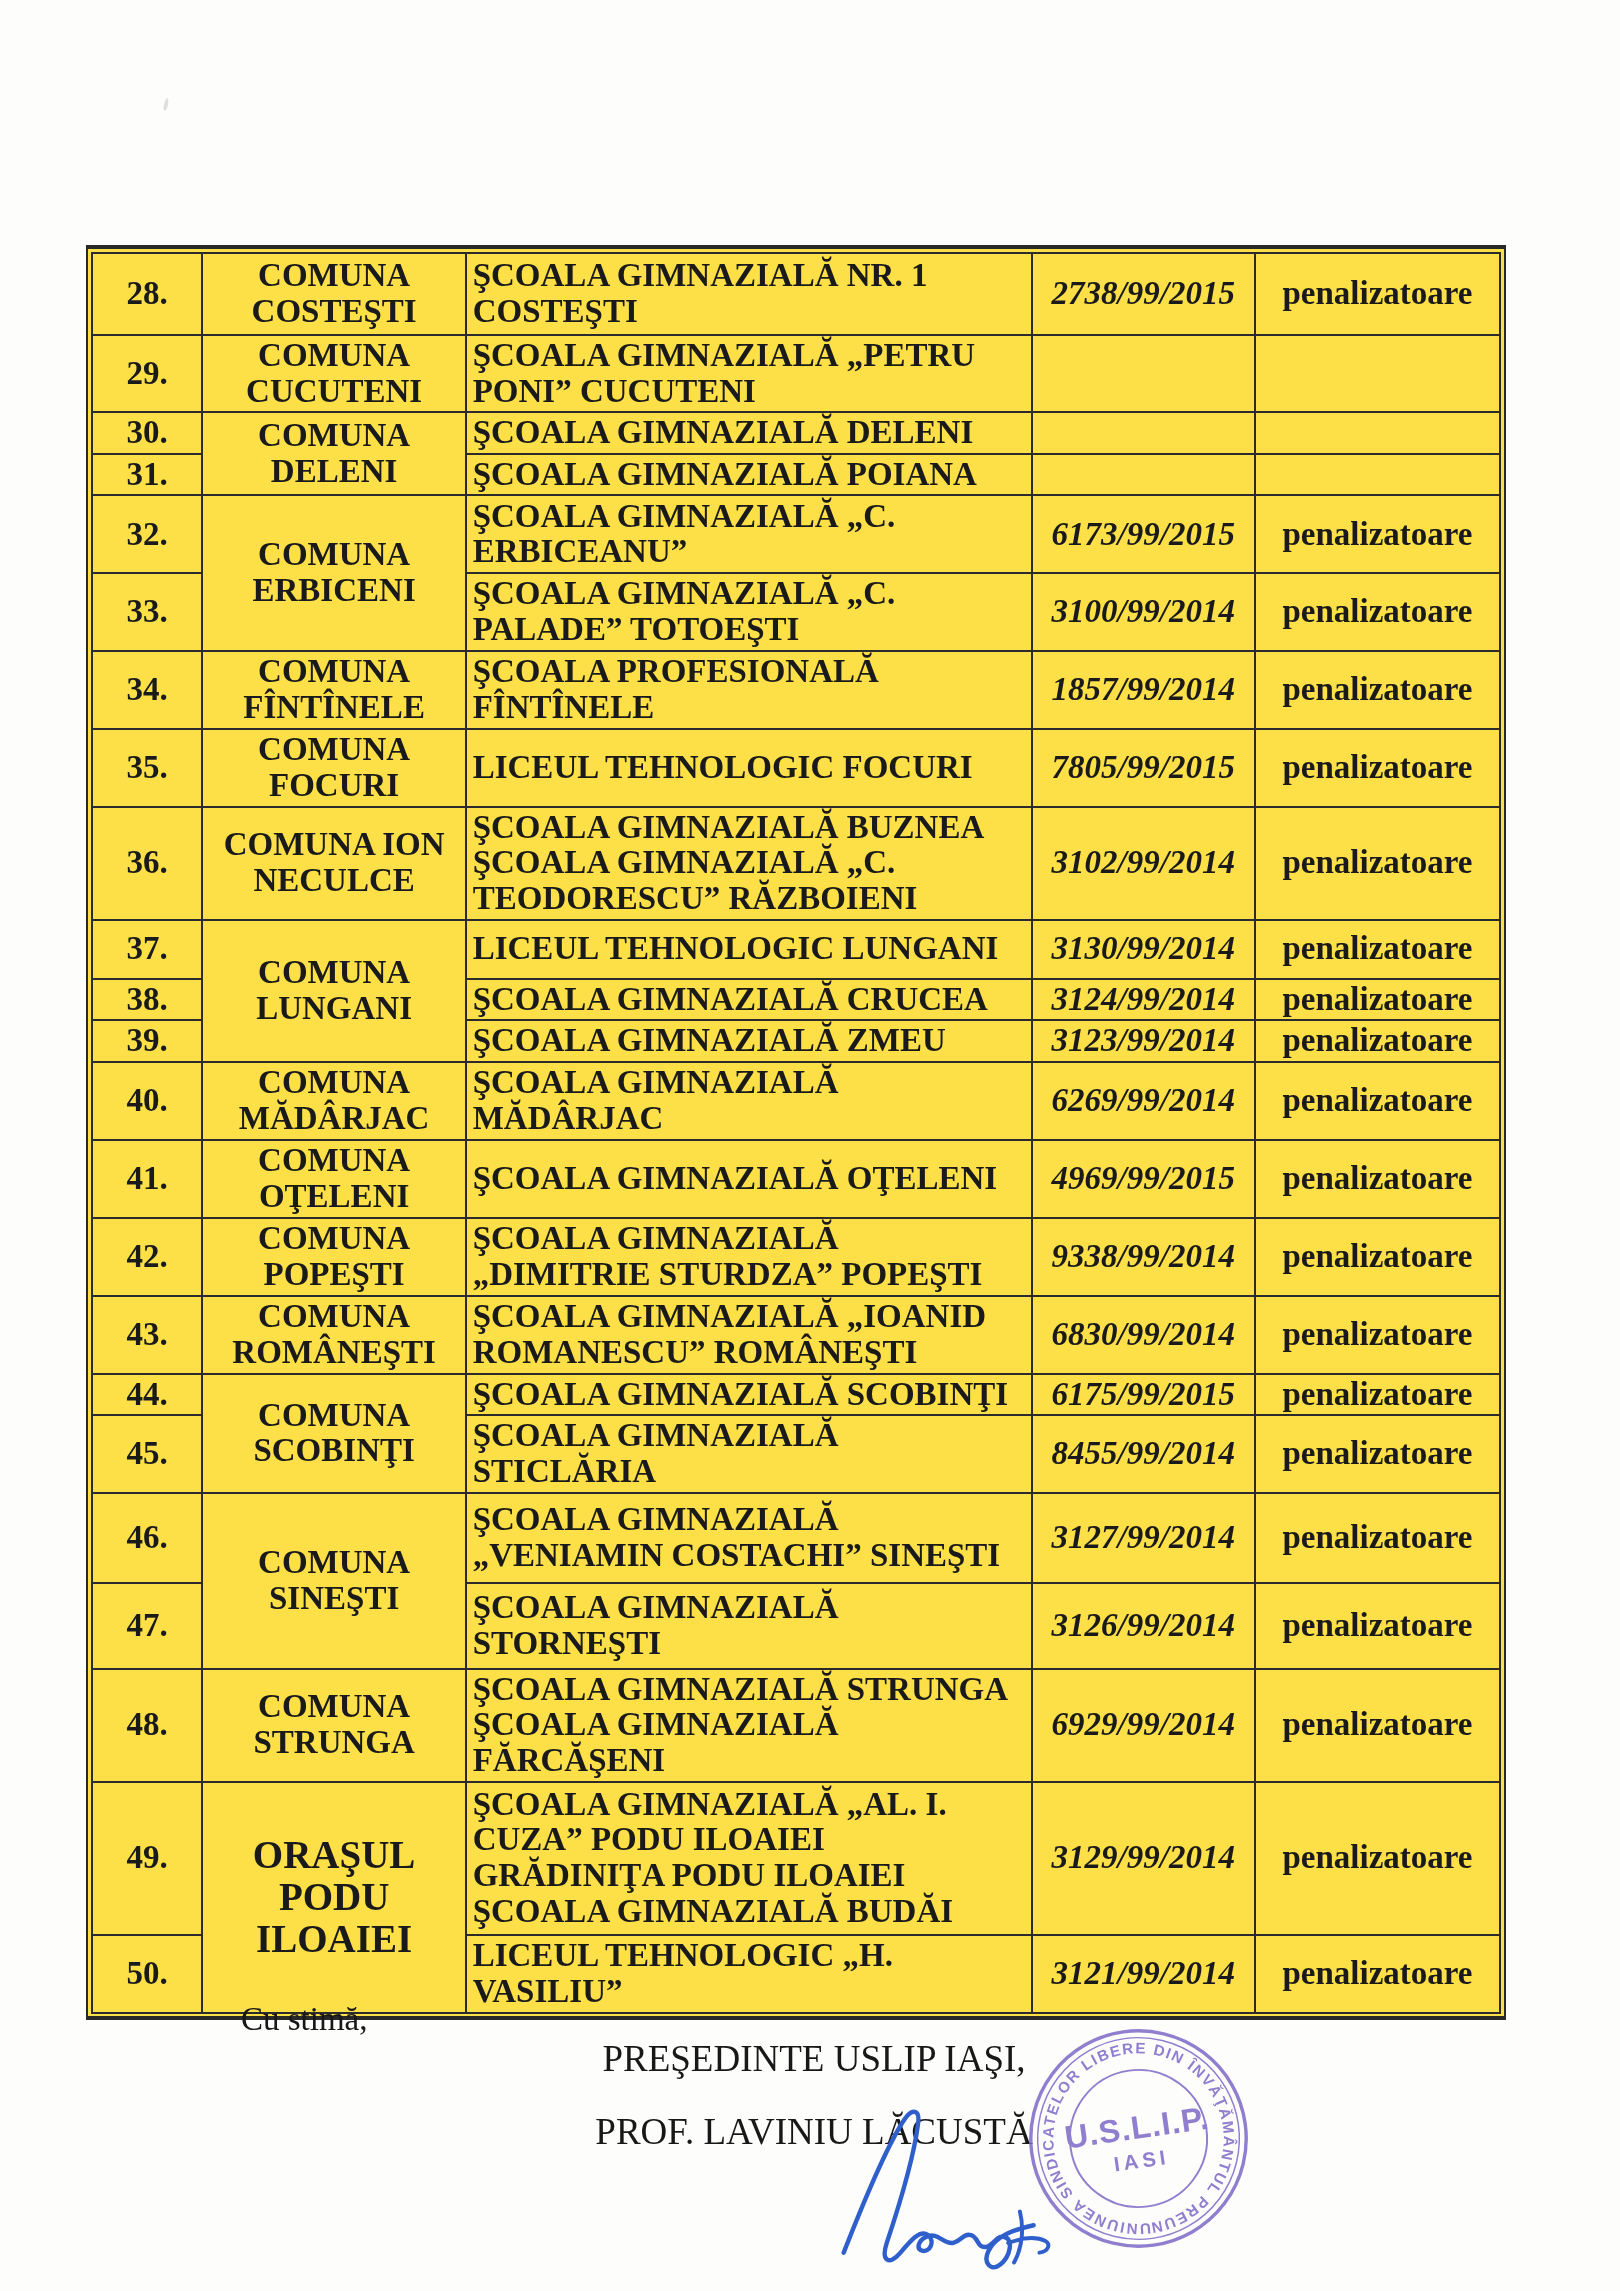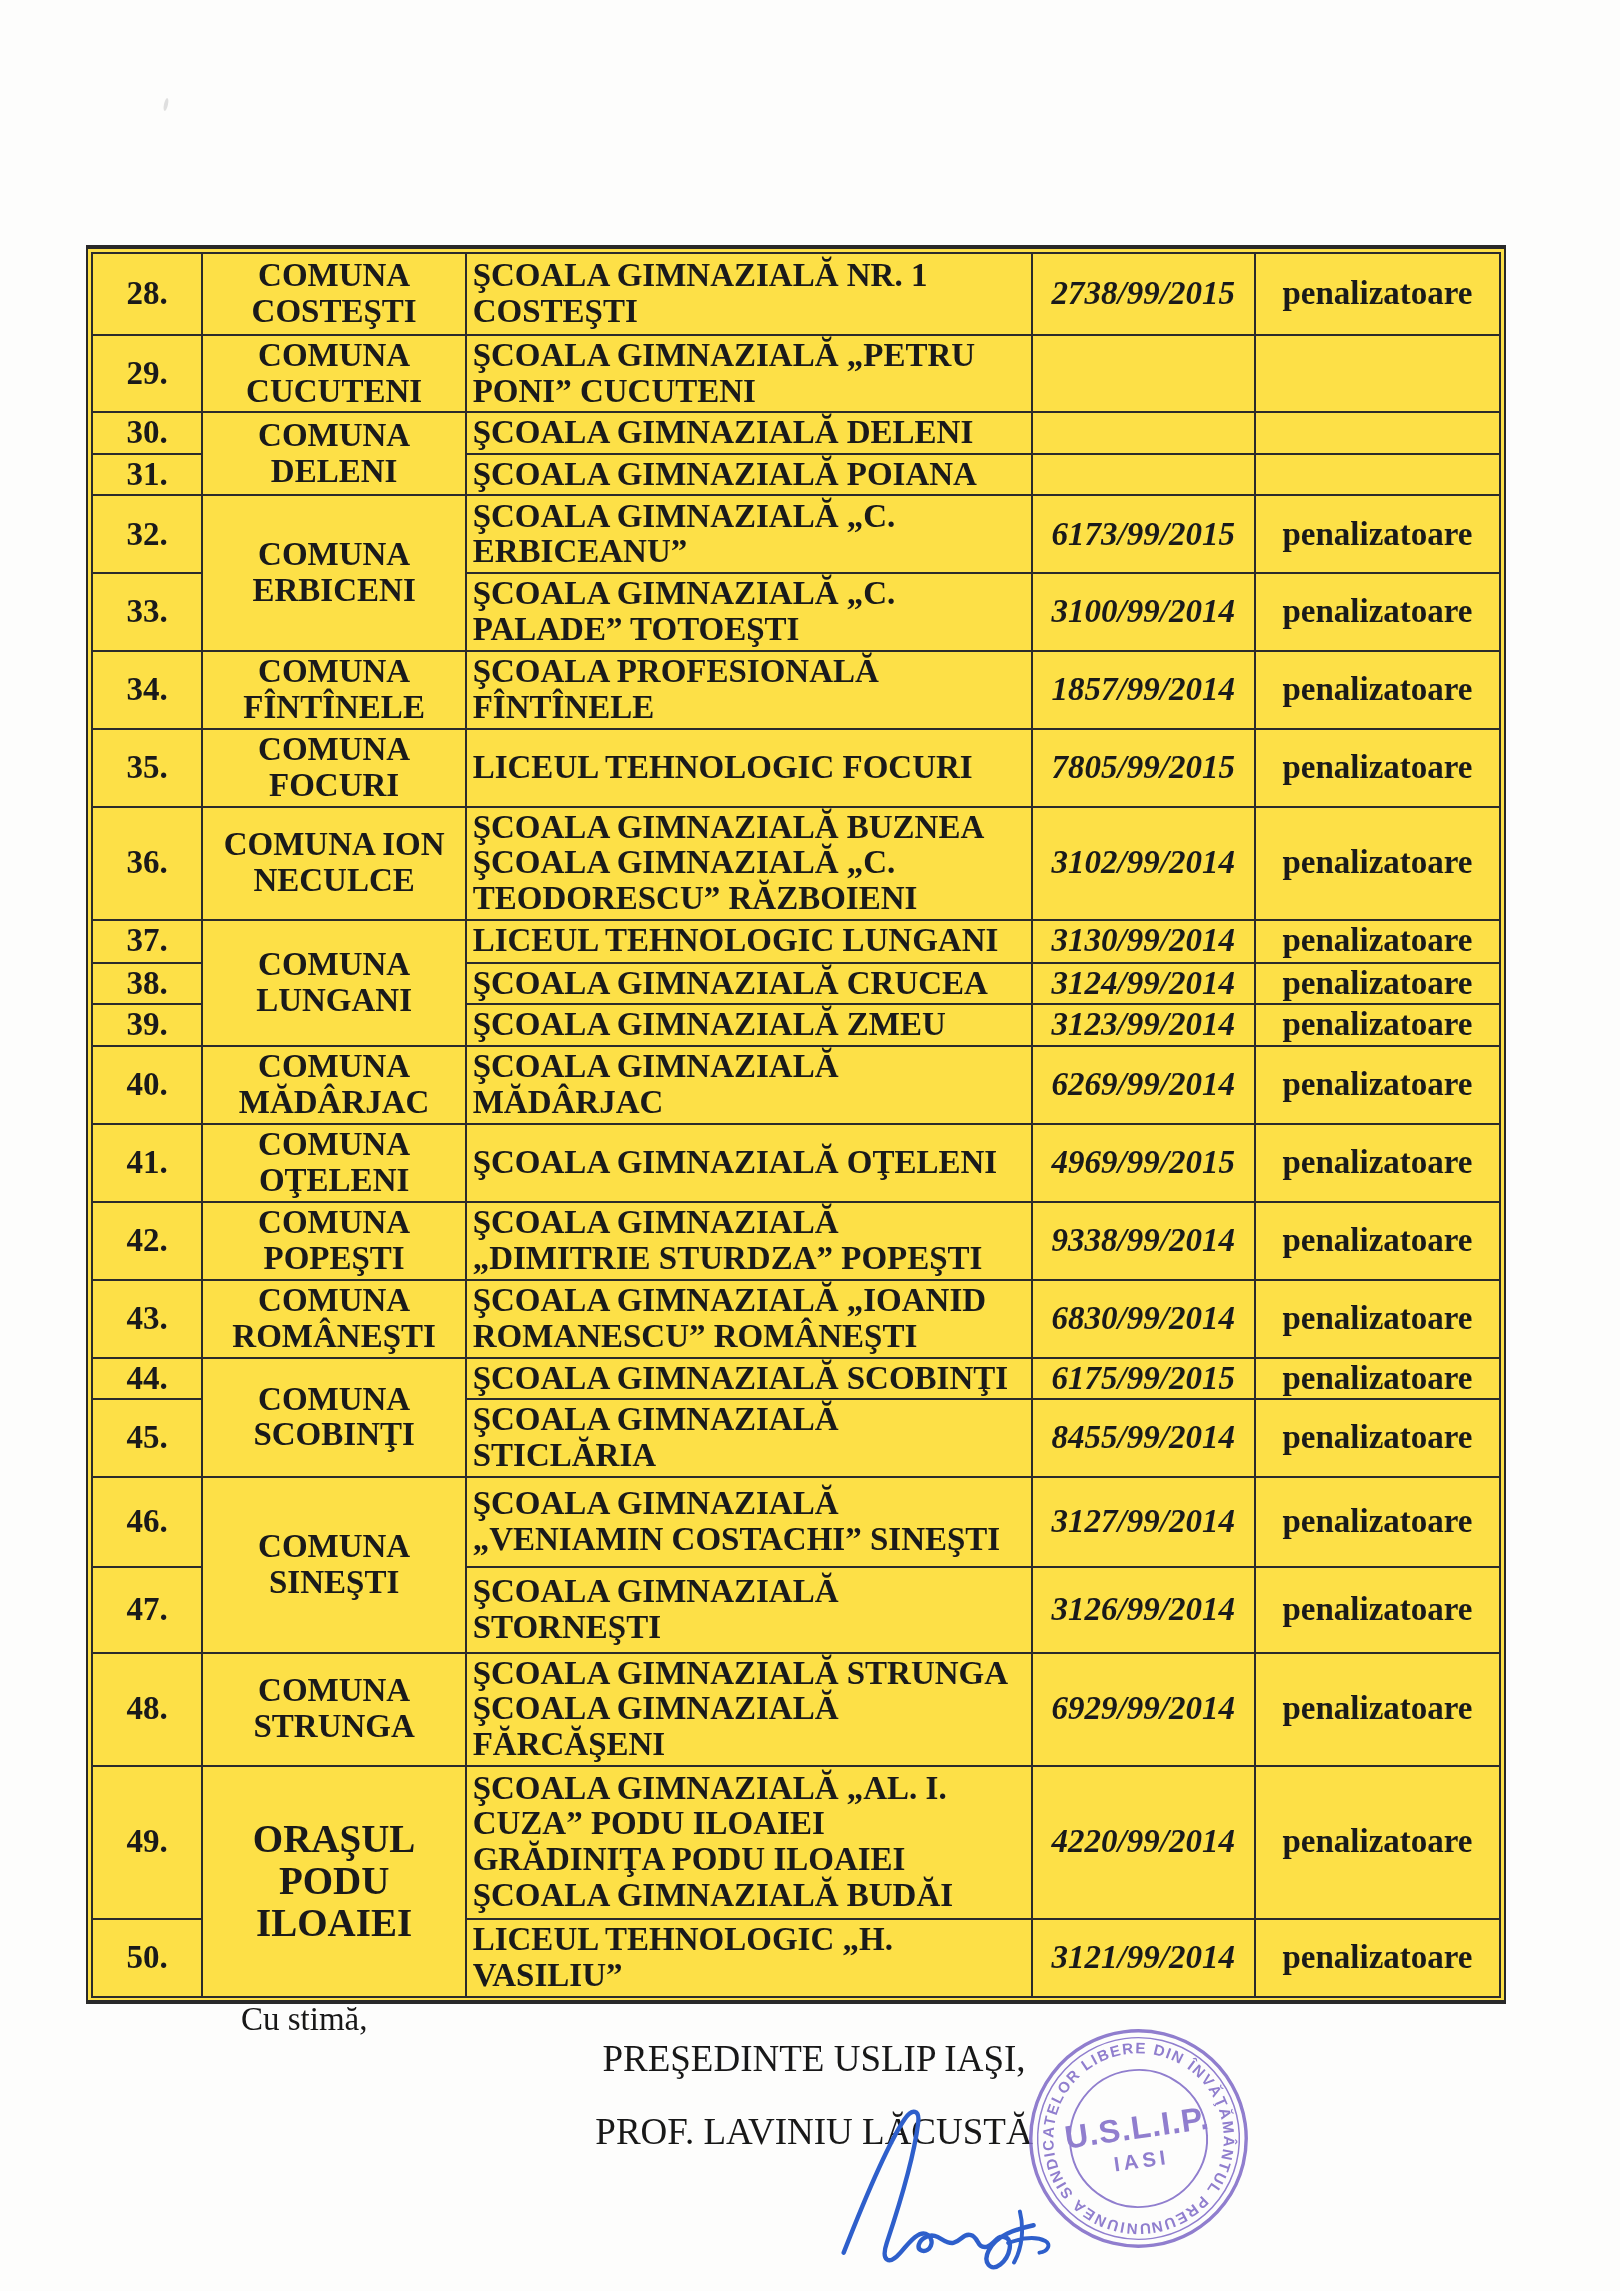--- a/index.html
+++ b/index.html
@@ -128,21 +128,21 @@
         <tr style="height:112px">
           <td class="c-no">36.</td>
           <td class="c-com">COMUNA ION
 NECULCE</td>
           <td class="c-sch">ŞCOALA GIMNAZIALĂ BUZNEA
 ŞCOALA GIMNAZIALĂ „C.
 TEODORESCU” RĂZBOIENI</td>
           <td class="c-num">3102/99/2014</td>
           <td class="c-dec">penalizatoare</td>
         </tr>
-        <tr style="height:43px">
+        <tr style="height:59px">
           <td class="c-no">37.</td>
           <td class="c-com" rowspan="3">COMUNA
 LUNGANI</td>
           <td class="c-sch">LICEUL TEHNOLOGIC LUNGANI</td>
           <td class="c-num">3130/99/2014</td>
           <td class="c-dec">penalizatoare</td>
         </tr>
         <tr style="height:41px">
           <td class="c-no">38.</td>
           <td class="c-sch">ŞCOALA GIMNAZIALĂ CRUCEA</td>
@@ -233,21 +233,21 @@
         </tr>
         <tr style="height:153px">
           <td class="c-no">49.</td>
           <td class="c-com" rowspan="2" style="font-size:39px">ORAŞUL
 PODU
 ILOAIEI</td>
           <td class="c-sch">ŞCOALA GIMNAZIALĂ „AL. I.
 CUZA” PODU ILOAIEI
 GRĂDINIŢA PODU ILOAIEI
 ŞCOALA GIMNAZIALĂ BUDĂI</td>
-          <td class="c-num">4220/99/2014</td>
+          <td class="c-num">3129/99/2014</td>
           <td class="c-dec">penalizatoare</td>
         </tr>
         <tr style="height:78px">
           <td class="c-no">50.</td>
           <td class="c-sch">LICEUL TEHNOLOGIC „H.
 VASILIU”</td>
           <td class="c-num">3121/99/2014</td>
           <td class="c-dec">penalizatoare</td>
         </tr>
       </tbody>

